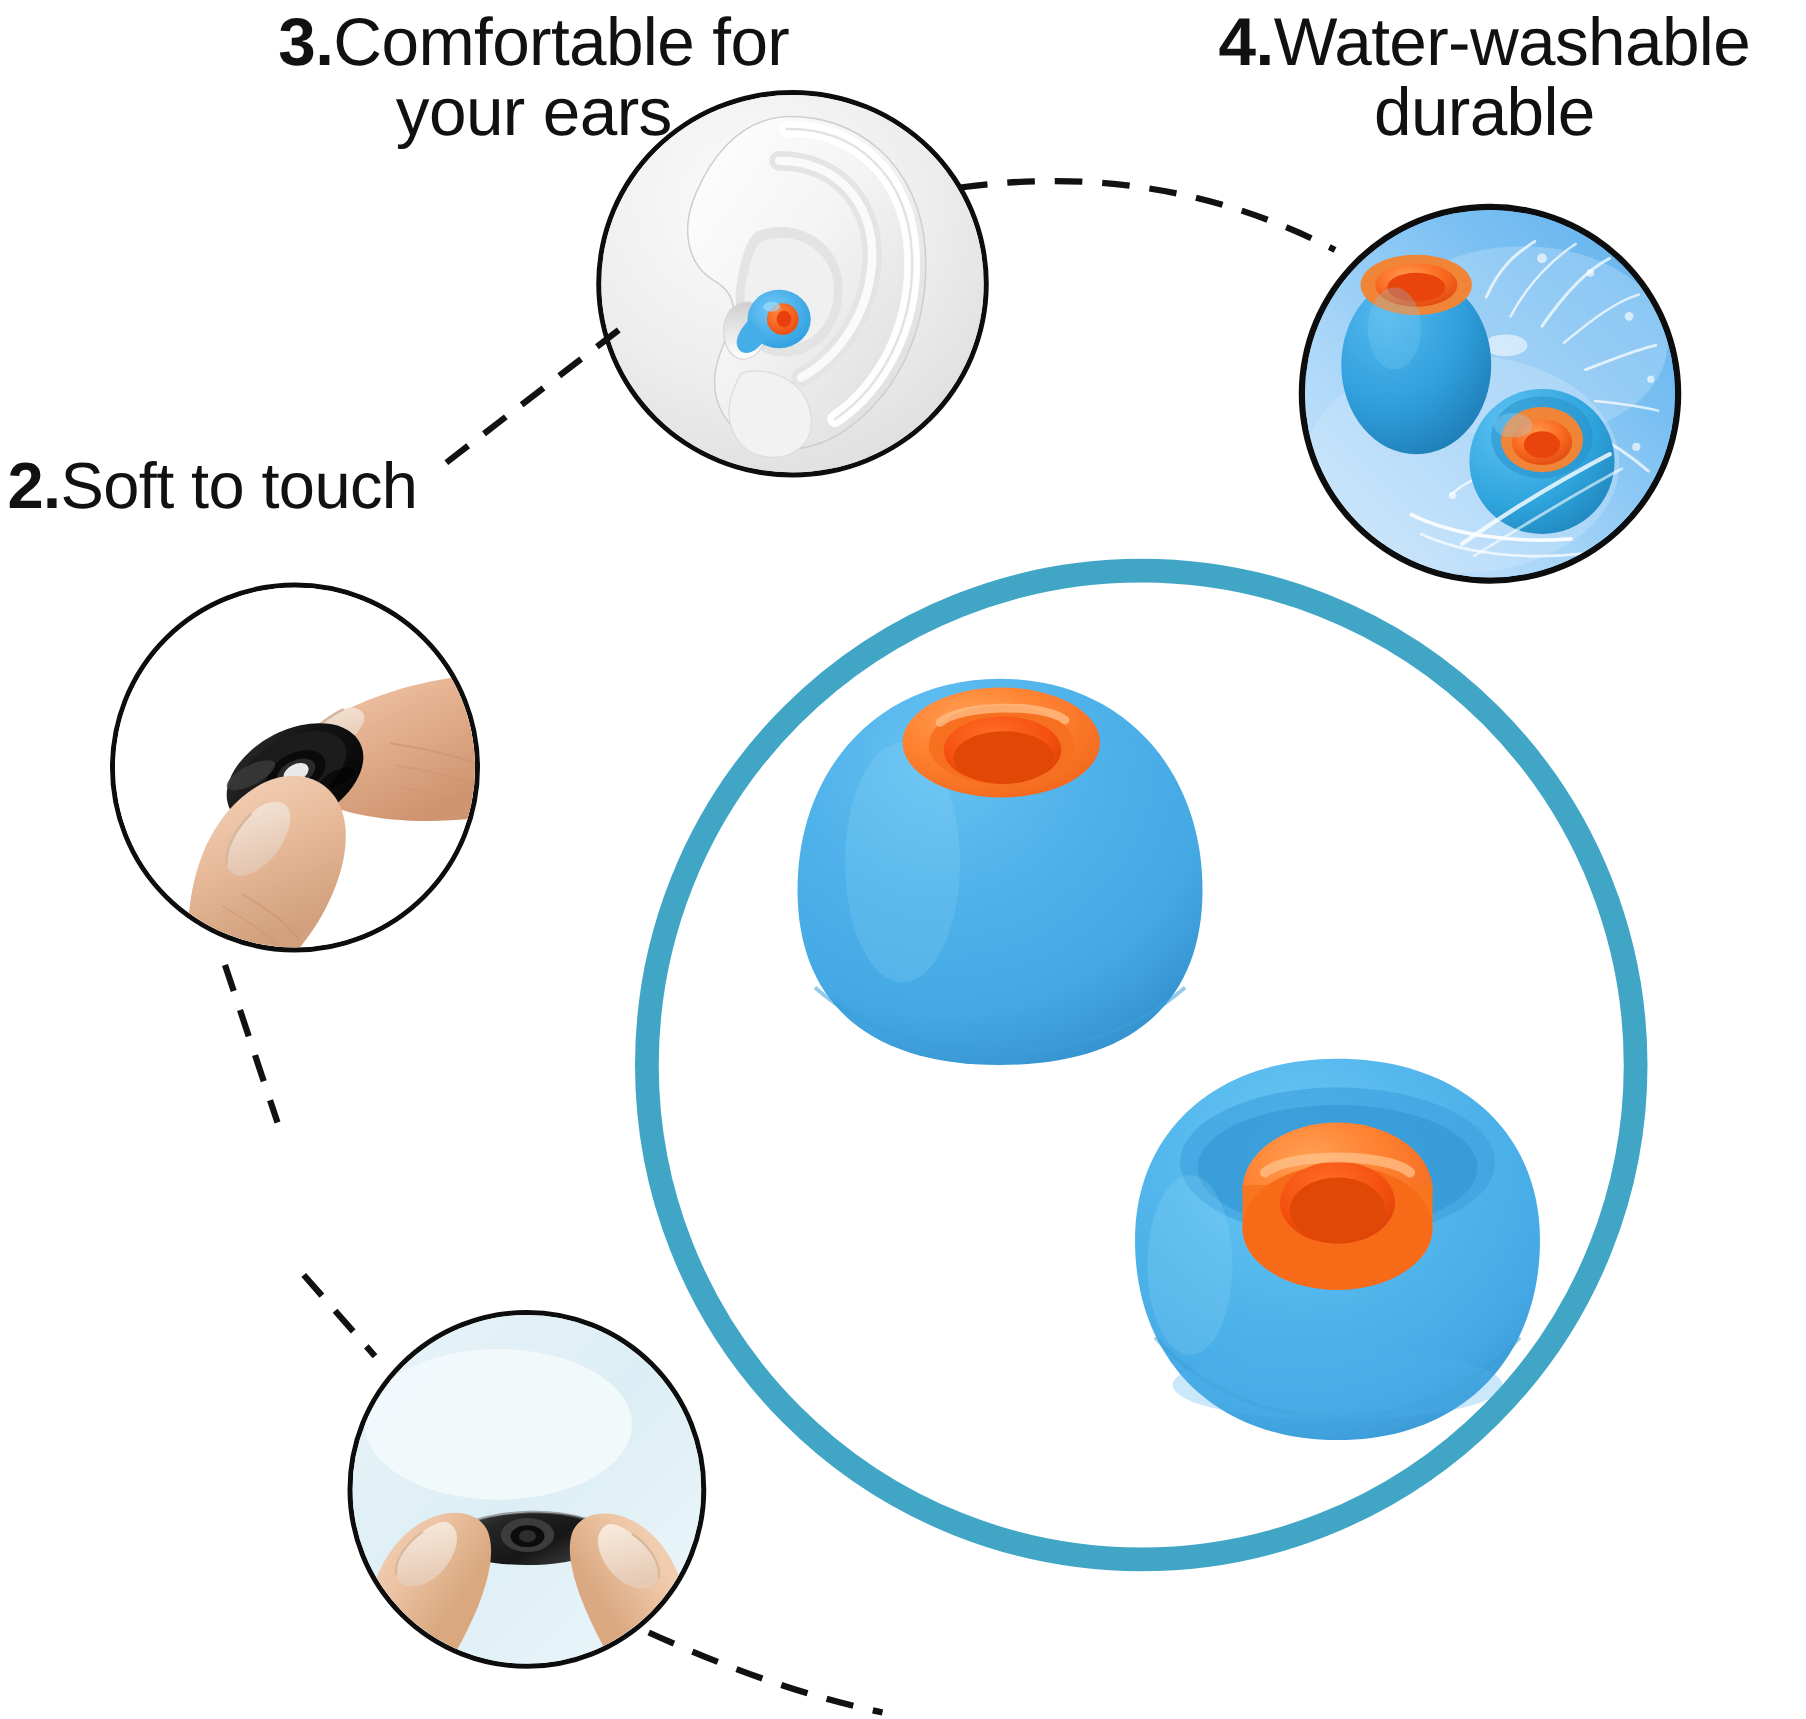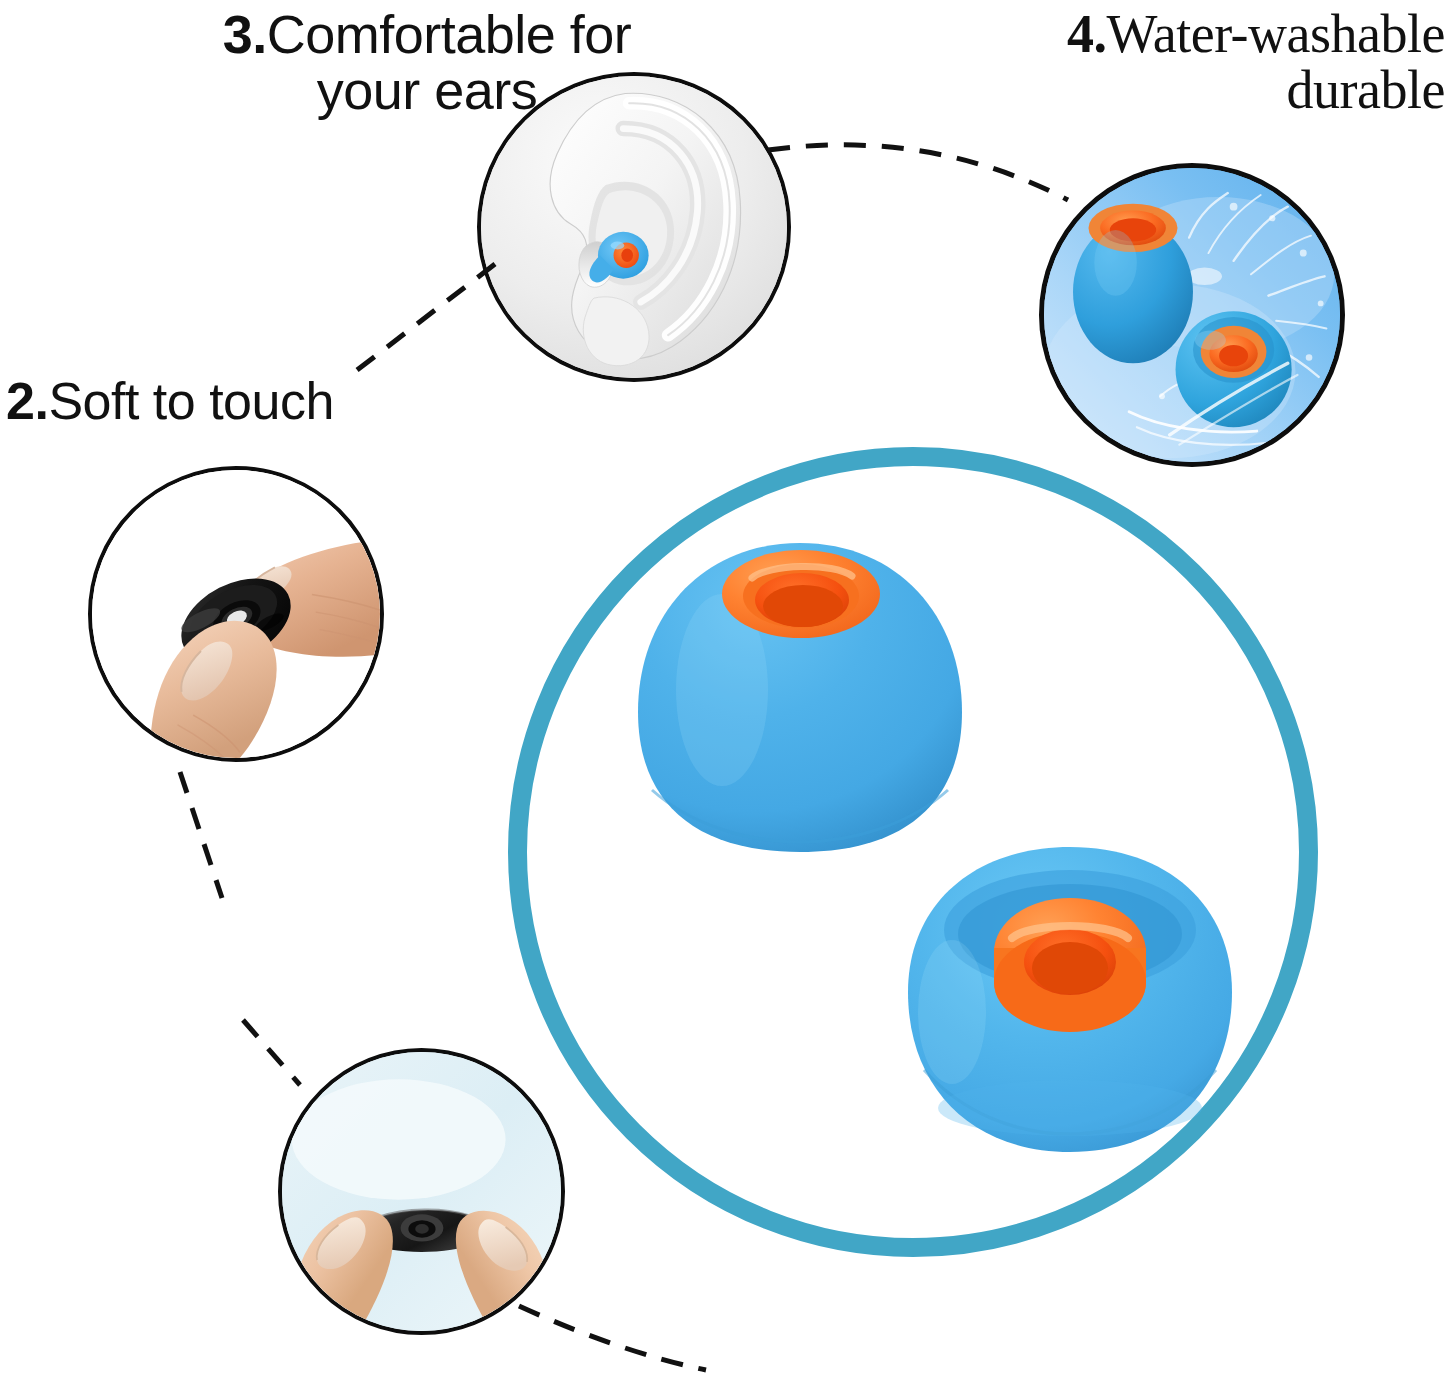--- a/index.html
+++ b/index.html
@@ -37,27 +37,26 @@
     left: 172px;
     top: 6px;
     font-size: 54px;
     text-align: center;
     width: 510px;
   }
   #label-4 {
     left: 930px;
     top: 6px;
     font-size: 54px;
-    text-align: right;
+    text-align: center;
     width: 515px;
-    font-family: Liberation Serif, serif;
   }
   #label-2 {
     left: 6px;
-    top: 374px;
+    top: 362px;
     font-size: 52px;
   }
   #label-1 {
     left: 160px;
     top: 920px;
     font-size: 52px;
   }
 
   
   .circle-panel {

